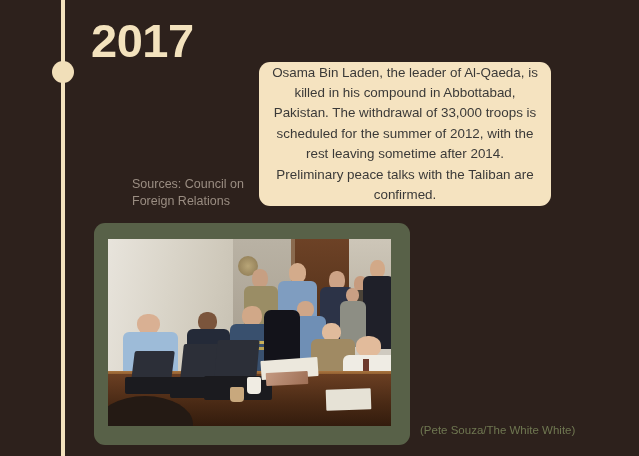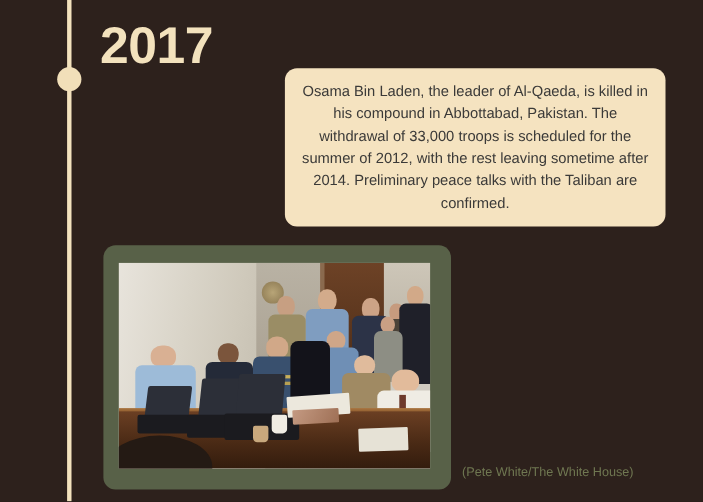--- a/index.html
+++ b/index.html
@@ -60,21 +60,21 @@
     color: #9a8d82;
     font-size: 12.5px;
     line-height: 1.38;
   }
 
   
   .desc-card {
     position: absolute;
     left: 259px;
     top: 62px;
-    width: 346px;
+    width: 292px;
     height: 144px;
     background: #f5e3c0;
     border-radius: 11px;
     box-sizing: border-box;
     padding: 11px 12px;
     display: flex;
     align-items: center;
     justify-content: center;
   }
   .desc-text {
@@ -205,20 +205,21 @@
 
 <div id="slide">
 
   <div class="timeline-rail"></div>
   <div class="timeline-dot"></div>
 
   <div class="headline">
     <span class="line">2017</span>
   </div>
 
+  <div class="sources">Sources: Council on Foreign Relations</div>
 
   <div class="desc-card">
     <div class="desc-text">Osama Bin Laden, the leader of Al-Qaeda, is killed in his compound in Abbottabad, Pakistan. The withdrawal of 33,000 troops is scheduled for the summer of 2012, with the rest leaving sometime after 2014. Preliminary peace talks with the Taliban are confirmed.</div>
   </div>
 
   <div class="photo-frame">
     <div class="photo">
 
       <div class="ph wall-left"></div>
       <div class="ph wall-mid"></div>
@@ -310,15 +311,15 @@
       <div class="cup" style="left:49%;top:74%;width:5%;height:9%;"></div>
       <div class="cup" style="left:43%;top:79%;width:5%;height:8%;background:#c8a87d;"></div>
 
       <div class="paper" style="left:77%;top:80%;width:16%;height:11%;background:#e6e2d6;transform:rotate(-2deg);"></div>
 
       <div class="fg-head"></div>
 
     </div>
   </div>
 
-  <div class="credit">(Pete White/The White House)</div>
+  <div class="credit">(Pete Souza/The White White)</div>
 
 </div>
 
 </body></html>

